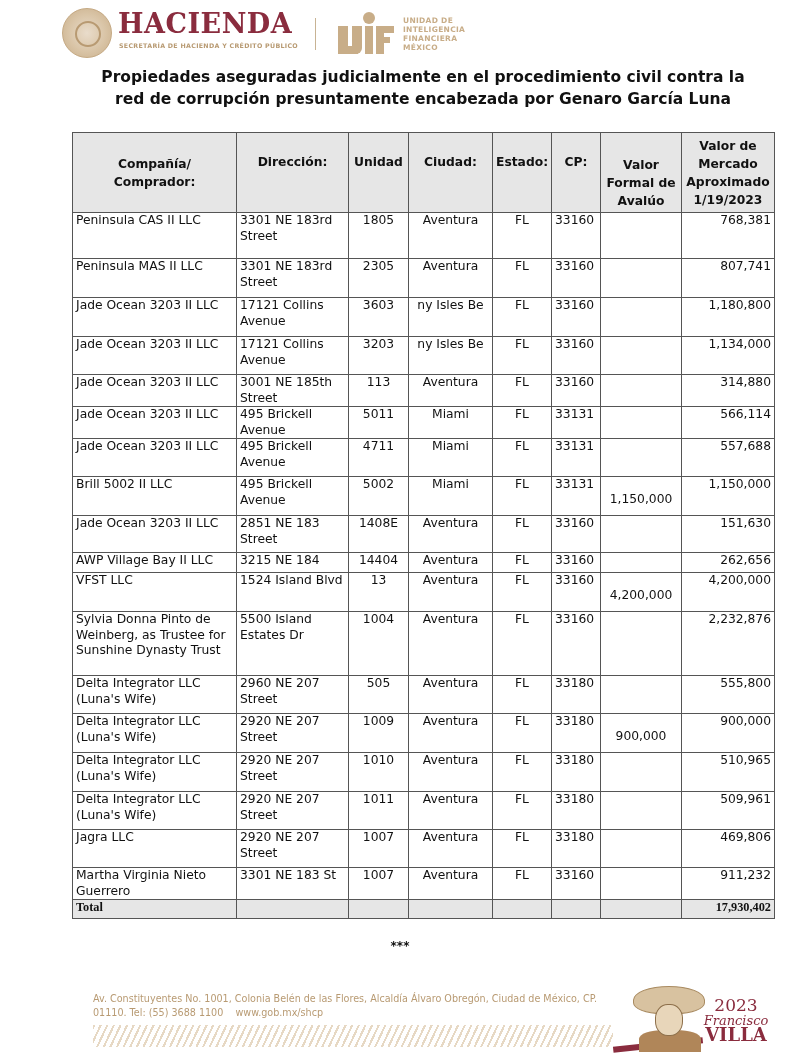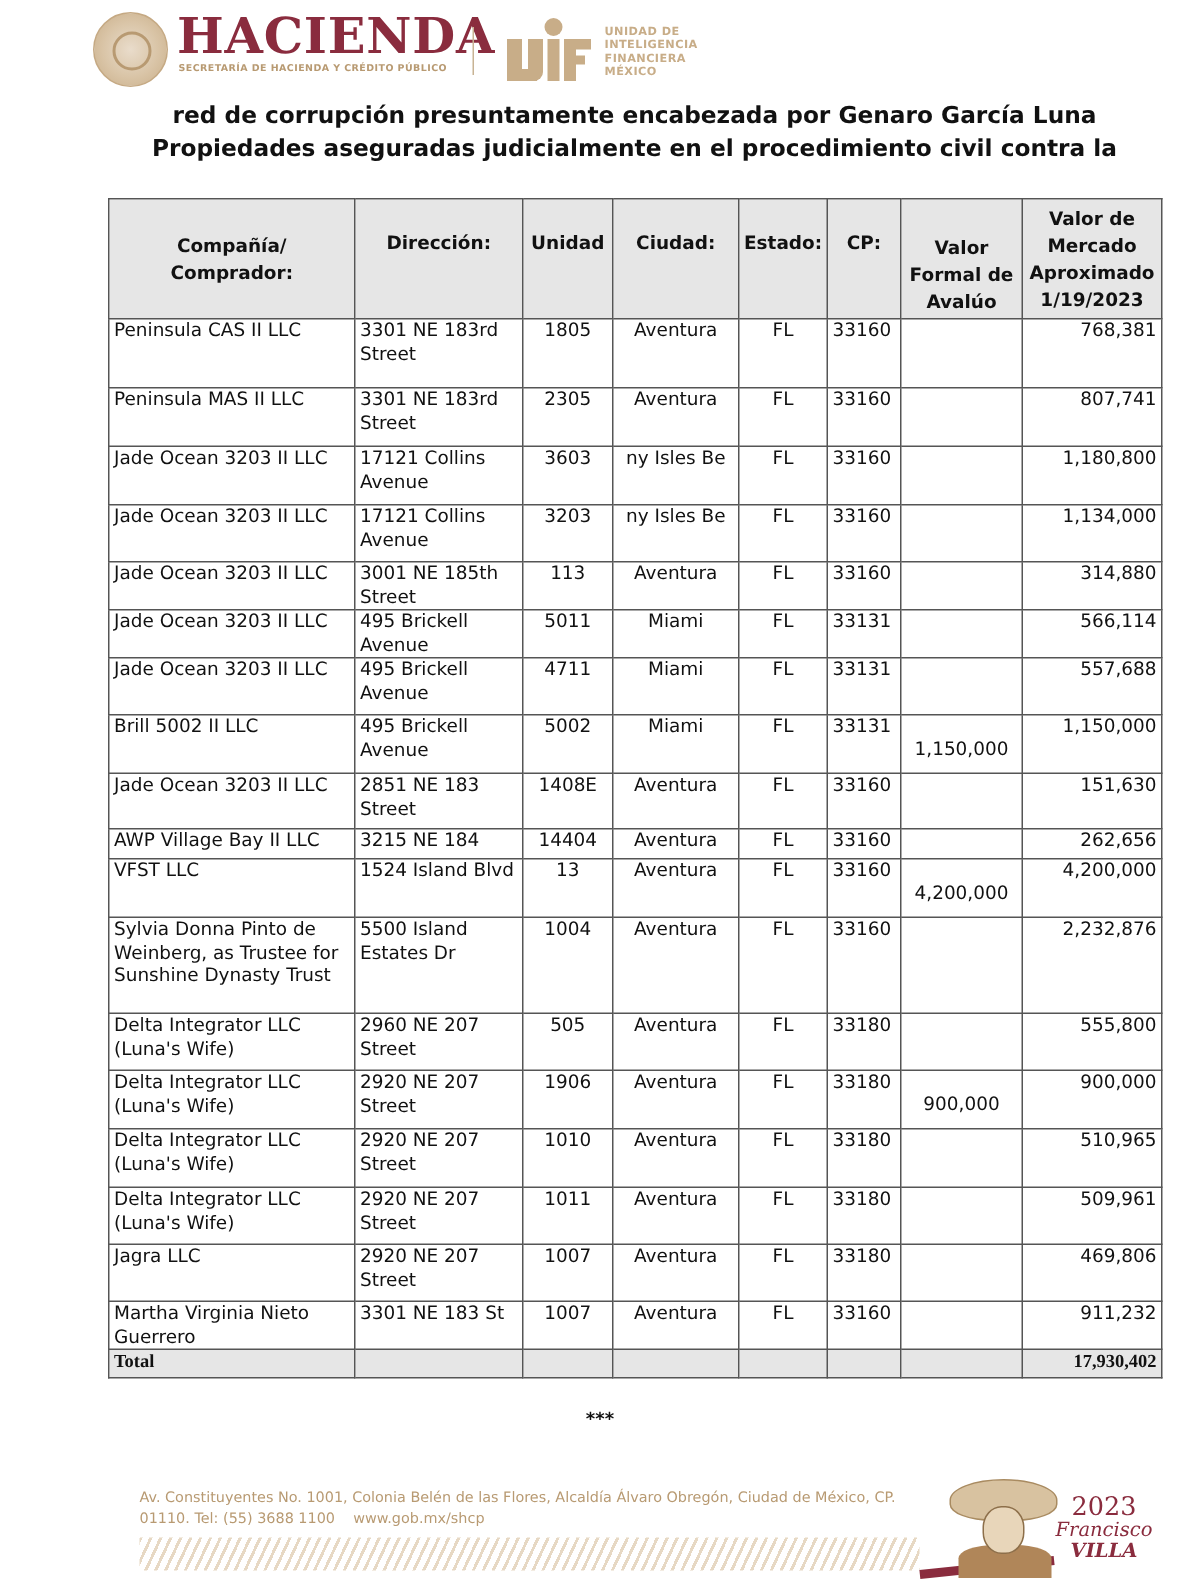--- a/index.html
+++ b/index.html
@@ -1,20 +1,20 @@
 <!DOCTYPE html>
 <html><head>
 <meta charset="utf-8">
 <style>
   html, body { margin:0; padding:0; background:#ffffff; }
   body { width:800px; height:1056px; position:relative; overflow:hidden; font-family:"DejaVu Sans", sans-serif; color:#111; }
   .header { position:absolute; left:62px; top:6px; height:50px; width:400px; }
   .seal { position:absolute; left:0; top:2px; width:48px; height:48px; border-radius:50%; background:radial-gradient(circle at 50% 50%, #e9dccb 0%, #d9c4a6 55%, #c8ad88 100%); border:1px solid #c5a983; }
   .seal::after { content:""; position:absolute; left:12px; top:12px; width:22px; height:22px; border-radius:50%; border:2px solid #b89a72; }
-  .hacienda { position:absolute; left:56px; top:2px; font-family:"DejaVu Serif", serif; font-weight:bold; font-size:33px; color:#8a2c3e; letter-spacing:0.5px; line-height:32px; }
+  .hacienda { position:absolute; left:56px; top:2px; font-family:"DejaVu Serif", serif; font-weight:bold; font-size:27px; color:#8a2c3e; letter-spacing:0.5px; line-height:32px; }
   .hac-sub { position:absolute; left:57px; top:36px; font-size:6.3px; font-weight:bold; color:#b89a72; letter-spacing:0.3px; white-space:nowrap; }
   .vsep { position:absolute; left:253px; top:12px; width:1px; height:32px; background:#c8b394; }
   .uif-logo { position:absolute; left:276px; top:6px; width:56px; height:42px; }
   .uif-logo .bar { position:absolute; background:#c8ad88; }
   .uif-text { position:absolute; left:341px; top:10px; font-size:7.5px; line-height:9px; color:#c8ad88; font-weight:bold; letter-spacing:0.3px; }
   .uif-text span { display:block; }
 
   .title { position:absolute; left:72px; top:66px; width:702px; text-align:center; font-weight:bold; font-size:15.5px; line-height:22px; color:#111; }
 
   table.props { position:absolute; left:72px; top:132px; border-collapse:collapse; table-layout:fixed; width:702px; font-size:12.3px; }
@@ -31,21 +31,21 @@
   .footer-band { position:absolute; left:93px; top:1025px; width:520px; height:22px;
     background: repeating-linear-gradient(115deg, #e4d4bd 0px, #e4d4bd 2px, #fff 2px, #fff 6px); opacity:0.9; }
   .villa-portrait { position:absolute; left:633px; top:986px; width:70px; height:66px; }
   .villa-hat { position:absolute; left:0; top:0; width:70px; height:26px; border-radius:50% 50% 40% 40%; background:#d8c2a0; border:1px solid #a98b61; }
   .villa-face { position:absolute; left:22px; top:18px; width:26px; height:30px; border-radius:45%; background:#e8d6ba; border:1px solid #8d6f4a; }
   .villa-body { position:absolute; left:6px; top:44px; width:62px; height:22px; background:#b08659; border-radius:40% 40% 0 0; }
   .villa-ribbon { position:absolute; left:-20px; top:56px; width:90px; height:6px; background:#8a2c3e; transform:rotate(-6deg); }
   .villa-text { position:absolute; left:703px; top:996px; width:66px; text-align:center; color:#8a2c3e; }
   .villa-year { font-family:"DejaVu Serif", serif; font-size:17px; line-height:18px; display:block; }
   .villa-name { font-family:"DejaVu Serif", serif; font-style:italic; font-size:13px; line-height:14px; display:block; }
-  .villa-surname { font-family:"DejaVu Serif", serif; font-weight:bold; font-size:13px; line-height:14px; display:block;font-style:italic; }
+  .villa-surname { font-family:"DejaVu Serif", serif; font-weight:bold; font-size:18px; line-height:14px; display:block; }
 </style>
 </head>
 <body>
 
 <div class="header">
   <div class="seal"></div>
   <div class="hacienda">HACIENDA</div>
   <div class="hac-sub">SECRETARÍA DE HACIENDA Y CRÉDITO PÚBLICO</div>
   <div class="vsep"></div>
   <div class="uif-logo">
@@ -60,22 +60,22 @@
   </div>
   <div class="uif-text">
     <span>UNIDAD DE</span>
     <span>INTELIGENCIA</span>
     <span>FINANCIERA</span>
     <span>MÉXICO</span>
   </div>
 </div>
 
 <div class="title">
+  <div>Propiedades aseguradas judicialmente en el procedimiento civil contra la</div>
   <div>red de corrupción presuntamente encabezada por Genaro García Luna</div>
-  <div>Propiedades aseguradas judicialmente en el procedimiento civil contra la</div>
 </div>
 
 <table class="props">
   <colgroup>
     <col style="width:164px">
       <col style="width:112px">
       <col style="width:60px">
       <col style="width:84px">
     <col style="width:59px">
       <col style="width:49px">
@@ -221,21 +221,21 @@
         <td class="c">505</td>
         <td class="c">Aventura</td>
         <td class="c">FL</td>
         <td>33180</td>
         <td class="c"></td>
         <td class="r">555,800</td>
       </tr>
       <tr style="height: 39px;">
         <td class="wrap">Delta Integrator LLC (Luna's Wife)</td>
         <td class="wrap">2920 NE 207 Street</td>
-        <td class="c">1906</td>
+        <td class="c">1009</td>
         <td class="c">Aventura</td>
         <td class="c">FL</td>
         <td>33180</td>
         <td class="c mid">900,000</td>
         <td class="r">900,000</td>
       </tr>
       <tr style="height: 39px;">
         <td class="wrap">Delta Integrator LLC (Luna's Wife)</td>
         <td class="wrap">2920 NE 207 Street</td>
         <td class="c">1010</td>

